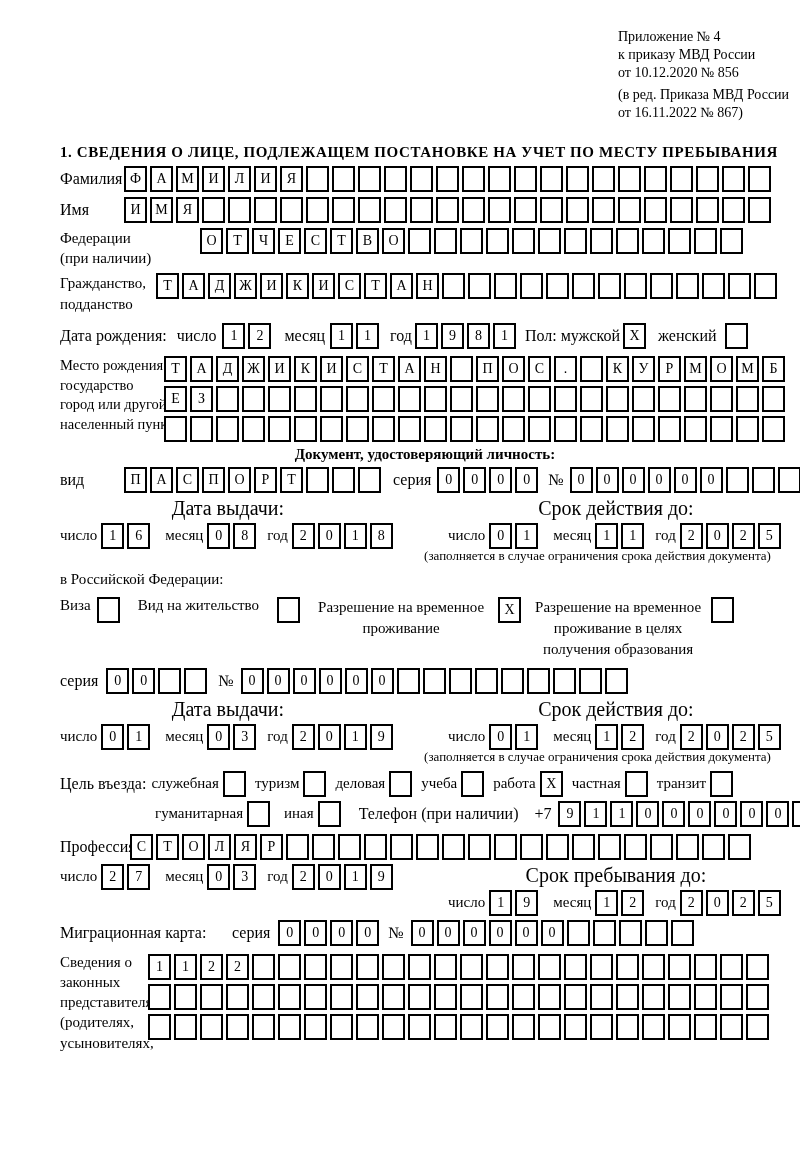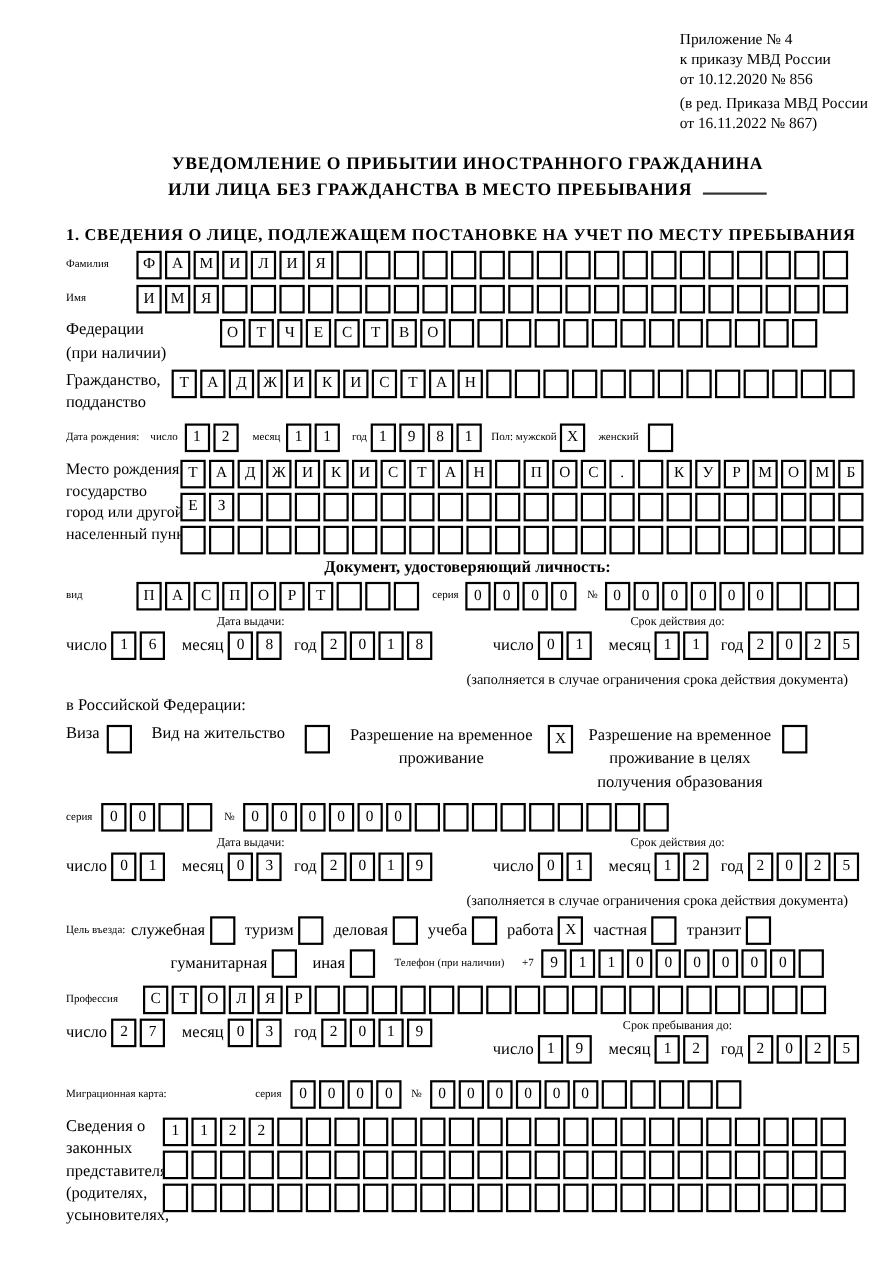--- a/index.html
+++ b/index.html
@@ -13,38 +13,38 @@
   .hdr{margin-left:558px;font-size:14px;line-height:1.3;}
   .hdr .sub{margin-top:3px;}
   .forma{ text-align:right;padding-right:32px;font-weight:bold;font-size:15px;margin-top:9px;letter-spacing:.5px;}
   
   .title{text-align:center;font-weight:bold;font-size:16px;line-height:1.45;margin-top:16px;letter-spacing:.6px;}
   .blankline{display:inline-block;width:58px;border-bottom:2px solid #333;height:12px;margin-left:10px;}
   .sect{font-weight:bold;font-size:15px;margin-top:22px;letter-spacing:.6px;}
   
   .row{display:flex;align-items:flex-start;margin-top:5px;}
   .row.vc{align-items:center;}
-  .lbl{font-size:10px;line-height:1.2;flex:none;white-space:nowrap;}
+  .lbl{font-size:16px;line-height:1.2;flex:none;white-space:nowrap;}
   .lblblock{font-size:15px;line-height:1.35;flex:none;white-space:nowrap;}
   .cells{display:flex;flex:none;}
   .cell{
     width:19px;height:22px;border:2px solid #000;margin-right:3px;flex:none;
     display:flex;align-items:center;justify-content:center;
     font-size:14px;background:#fff;
   }
   .cb{margin-right:0;}
   .w64{width:64px;} .w70{width:70px;} .w96{width:96px;} .w140{width:140px;} .w104{width:104px;font-size:14.5px;} .w88{width:88px;}
   .stack{display:flex;flex-direction:column;}
   .stack .cells{margin-bottom:4px;}
   .stack .cells:last-child{margin-bottom:0;}
   
   .datepair{position:relative;height:50px;margin-top:4px;}
   .dg-left{position:absolute;left:0;top:0;}
   .dg-right{position:absolute;left:388px;top:0;}
-  .dg-heading{text-align:center;font-size:11px;margin-bottom:3px;}
+  .dg-heading{text-align:center;font-size:20px;margin-bottom:3px;}
   .dateline{display:flex;align-items:center;font-size:15px;}
   .dlbl{margin-right:4px;}
   .mlA{margin-left:12px;} .mlB{margin-left:8px;}
   .valid-note{margin-left:325px;width:425px;text-align:center;font-size:13px;margin-top:1px;}
   .center-bold{text-align:center;font-weight:bold;font-size:15px;margin-top:4px;}
   .intro{font-size:15px;margin-top:5px;line-height:1.45;}
   
   .opts{margin-top:6px;align-items:flex-start;font-size:15px;}
   .optpair{display:flex;align-items:flex-start;flex:none;}
   .optText{white-space:nowrap;}
@@ -60,24 +60,20 @@
 <div class="page">
 
   <div class="hdr">
     <div>Приложение № 4</div>
     <div>к приказу МВД России</div>
     <div>от 10.12.2020 № 856</div>
     <div class="sub">(в ред. Приказа МВД России</div>
     <div>от 16.11.2022 № 867)</div>
   </div>
 
-  <div class="title">
-    <div>УВЕДОМЛЕНИЕ О ПРИБЫТИИ ИНОСТРАННОГО ГРАЖДАНИНА</div>
-    <div><span>ИЛИ ЛИЦА БЕЗ ГРАЖДАНСТВА В МЕСТО ПРЕБЫВАНИЯ</span><span class="blankline"></span></div>
-  </div>
 
   <div class="sect">1. СВЕДЕНИЯ О ЛИЦЕ, ПОДЛЕЖАЩЕМ ПОСТАНОВКЕ НА УЧЕТ ПО МЕСТУ ПРЕБЫВАНИЯ</div>
 
   <div class="row vc">
     <span class="lbl w64">Фамилия</span>
     <span class="cells">
         <span class="cell">Ф</span>
         <span class="cell">А</span>
         <span class="cell">М</span>
         <span class="cell">И</span>

